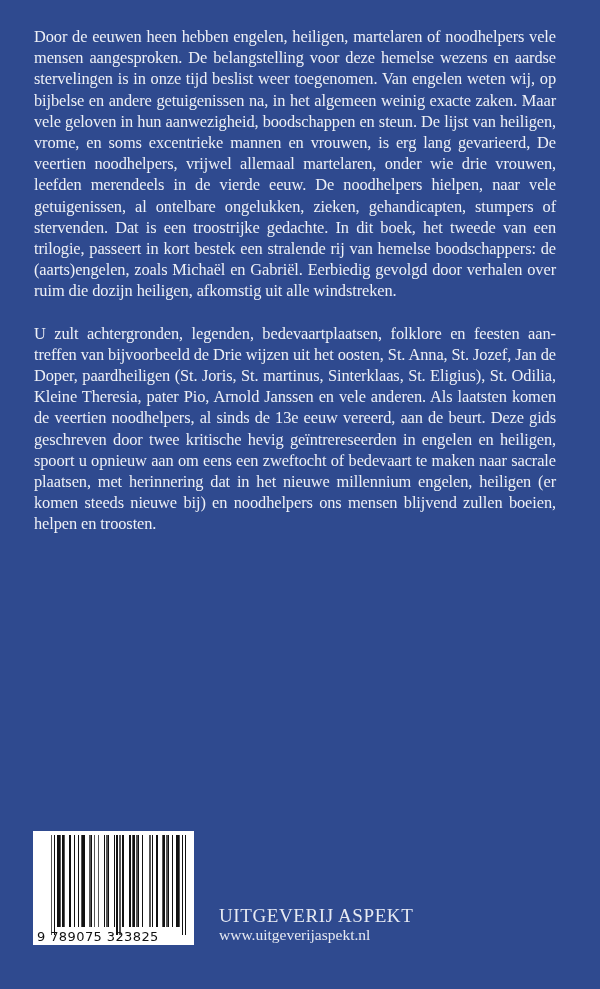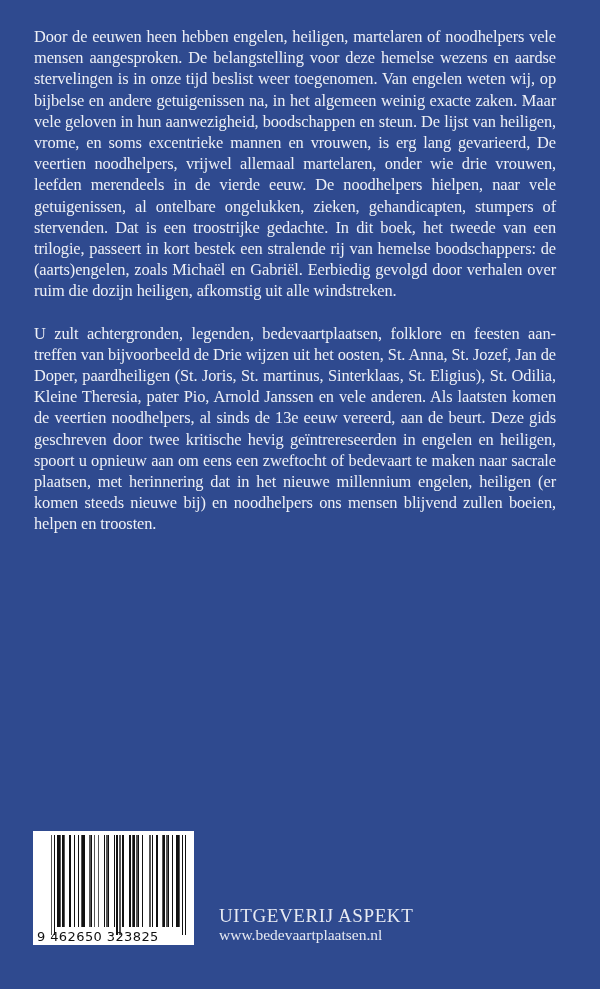--- a/index.html
+++ b/index.html
@@ -193,21 +193,21 @@
         <span style="width: 1.43158px; background: transparent;"></span>
         <span style="width: 1.43158px; background: transparent;"></span>
         <span style="width: 1.43158px; background: rgb(17, 17, 17);"></span>
         <span style="width: 1.43158px; background: rgb(17, 17, 17);"></span>
         <span style="width: 1.43158px; background: rgb(85, 85, 85);"></span>
         <span style="width: 1.43158px; background: transparent;"></span>
         <span class="guard" style="width: 1.43158px; background: rgb(17, 17, 17);"></span>
         <span class="guard" style="width: 1.43158px; background: transparent;"></span>
         <span class="guard" style="width: 1.43158px; background: rgb(17, 17, 17);"></span>
       </div>
-    <div class="barcode-digits">9 462650 323825</div>
+    <div class="barcode-digits">9 789075 323825</div>
   </div>
 
   <div class="publisher">
     <div class="publisher-name">UITGEVERIJ ASPEKT</div>
-    <div class="publisher-url">www.bedevaartplaatsen.nl</div>
+    <div class="publisher-url">www.uitgeverijaspekt.nl</div>
   </div>
 
 </div>
 
 </body></html>

